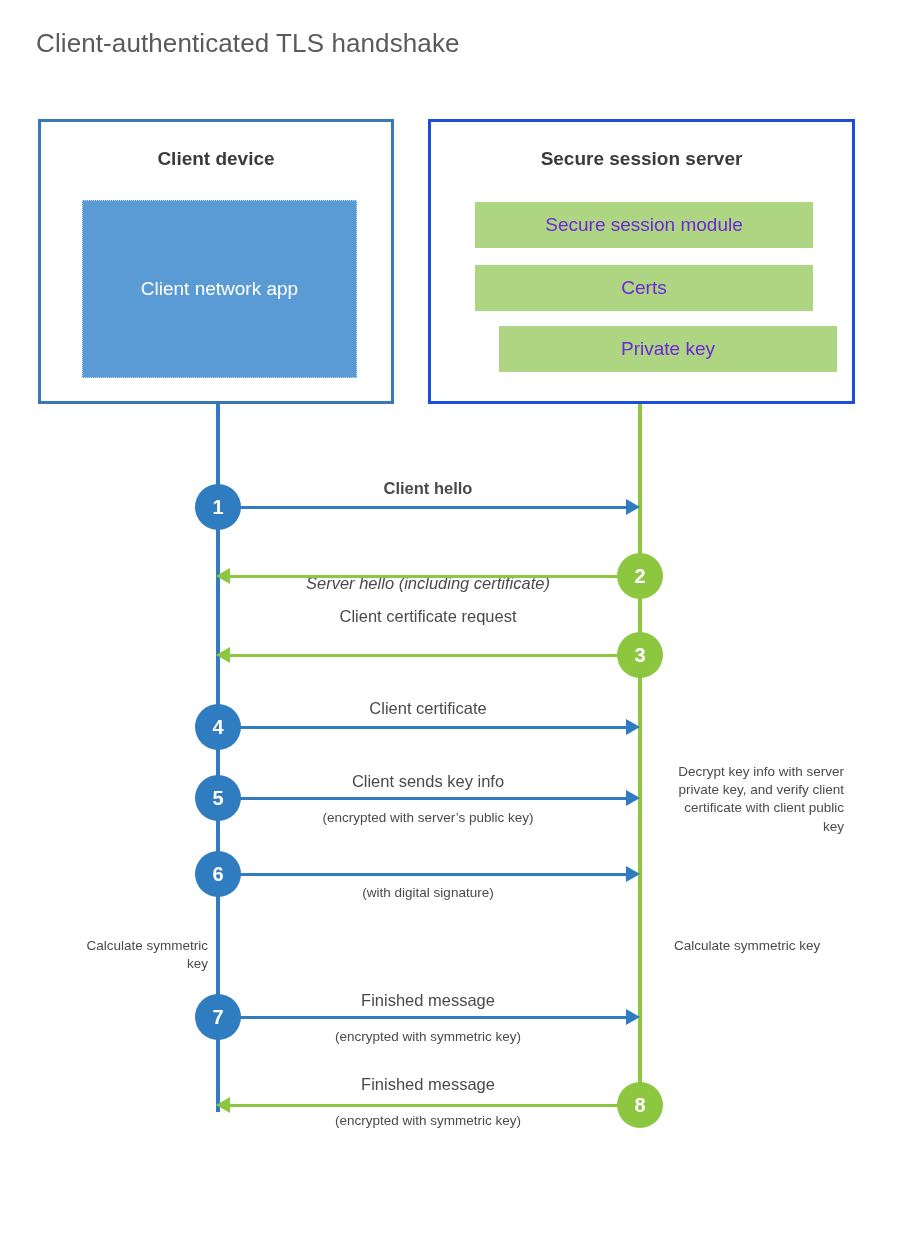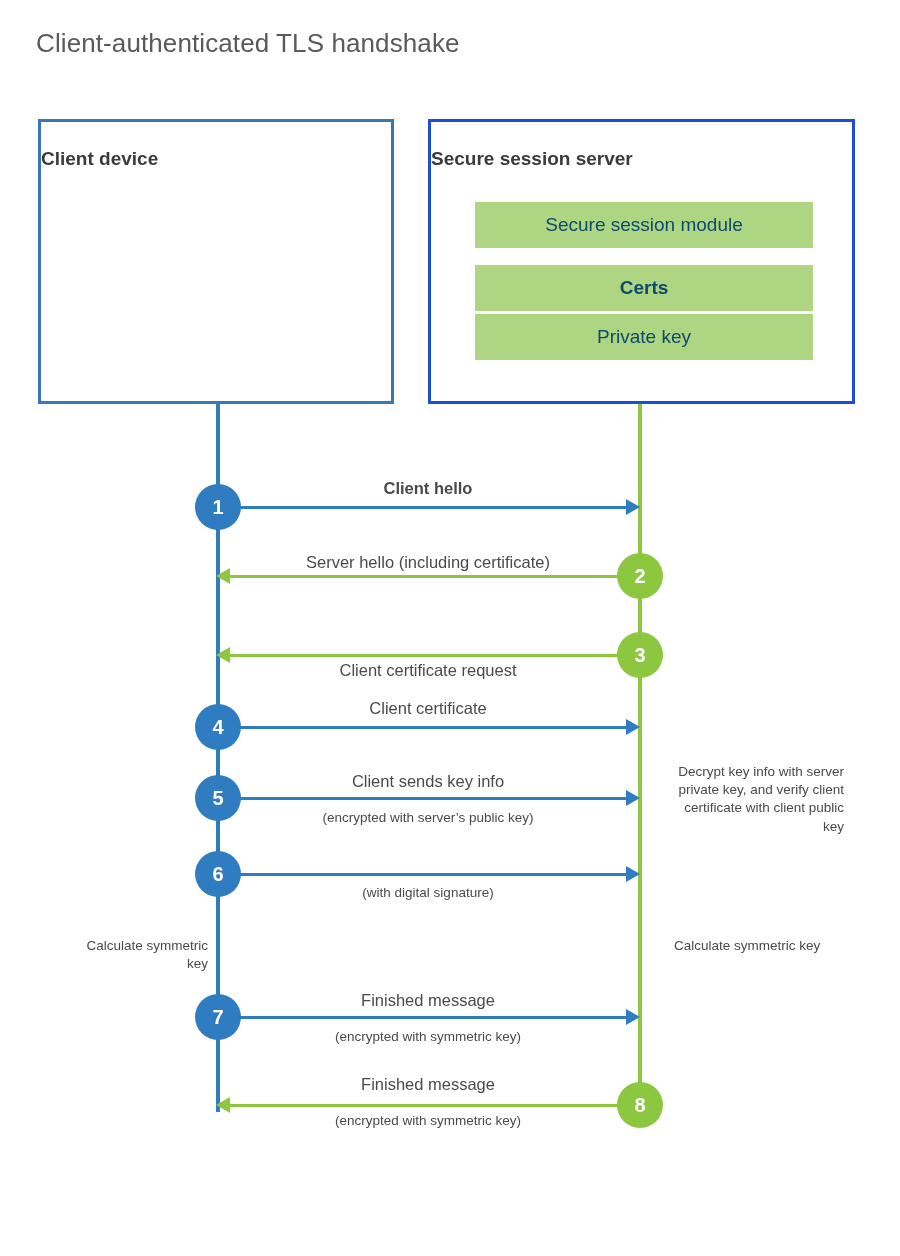--- a/index.html
+++ b/index.html
@@ -51,20 +51,21 @@
     top: 119px;
     width: 427px;
     height: 285px;
     border: 3px solid #1d4ed8;
   }
   .party-title {
     position: absolute;
     left: 0;
     right: 0;
     top: 26px;
+    text-align: center;
     font-size: 19px;
     font-weight: bold;
     color: #3b3b3b;
   }
 
   
   .client-app {
     position: absolute;
     left: 41px;
     top: 78px;
@@ -87,26 +88,26 @@
   
   .server-bar {
     position: absolute;
     left: 44px;
     width: 338px;
     height: 46px;
     background: #aed581;
     display: flex;
     align-items: center;
     justify-content: center;
-    color: #0c4a6e;
+    color: #6d28d9;
     font-size: 19px;
   }
   .server-bar.b0 { top: 80px; }
-  .server-bar.b1 { top: 143px; font-weight: bold; }
-  .server-bar.b2 { top: 192px; }
+  .server-bar.b1 { top: 143px; }
+  .server-bar.b2 { top: 204px; margin-left: 24px; }
 
   
   .lifeline {
     position: absolute;
     width: 4px;
   }
   .lifeline.client-line {
     left: 216px;
     top: 404px;
     height: 708px;
@@ -208,43 +209,44 @@
 </style>
 </head>
 <body>
 
 <div id="canvas">
 
   <div class="page-title">Client-authenticated TLS handshake</div>
 
   <div class="party-box client">
     <div class="party-title">Client device</div>
+    <div class="client-app">Client network app</div>
   </div>
 
   <div class="party-box server">
     <div class="party-title">Secure session server</div>
     <div class="server-bar b0">Secure session module</div>
     <div class="server-bar b1">Certs</div>
     <div class="server-bar b2">Private key</div>
   </div>
 
   <div class="lifeline client-line"></div>
   <div class="lifeline server-line"></div>
 
   <div class="msg-label" style="left:218px; top:479px; width:420px;font-weight:bold;">Client hello</div>
   <div class="arrow-line blue" style="left:218px; top:506px; width:408px;"></div>
   <div class="arrow-head right blue" style="left:626px; top:499px;"></div>
   <div class="step-circle blue" style="left:195px; top:484px;">1</div>
 
-  <div class="msg-label" style="left:218px; top:553px; width:420px;">Server hello (including certificate)</div>
+  <div class="msg-label" style="left:218px; top:574px; width:420px;font-style:italic;">Server hello (including certificate)</div>
   <div class="arrow-line green" style="left:230px; top:575px; width:396px;"></div>
   <div class="arrow-head left green" style="left:216px; top:568px;"></div>
   <div class="step-circle green" style="left:617px; top:553px;">2</div>
 
-  <div class="msg-label" style="left:218px; top:661px; width:420px;text-align:center;">Client certificate request</div>
+  <div class="msg-label" style="left:218px; top:607px; width:420px;text-align:center;">Client certificate request</div>
   <div class="arrow-line green" style="left:230px; top:654px; width:396px;"></div>
   <div class="arrow-head left green" style="left:216px; top:647px;"></div>
   <div class="step-circle green" style="left:617px; top:632px;">3</div>
 
   <div class="msg-label" style="left:218px; top:699px; width:420px;">Client certificate</div>
   <div class="arrow-line blue" style="left:218px; top:726px; width:408px;"></div>
   <div class="arrow-head right blue" style="left:626px; top:719px;"></div>
   <div class="step-circle blue" style="left:195px; top:704px;">4</div>
 
   <div class="msg-label" style="left:218px; top:772px; width:420px;">Client sends key info</div>

